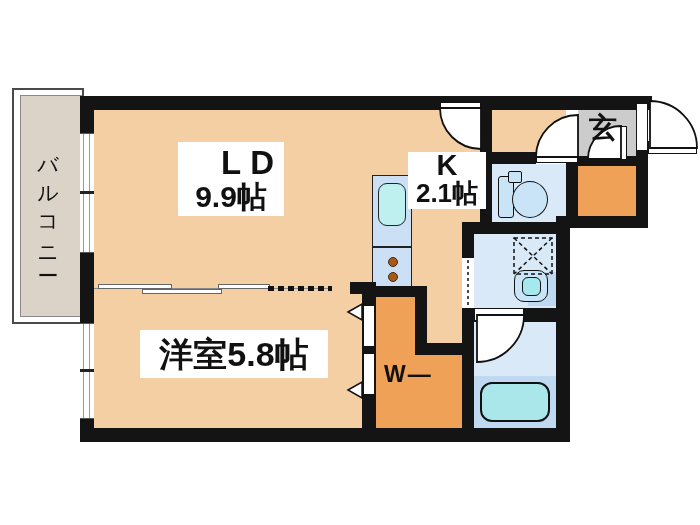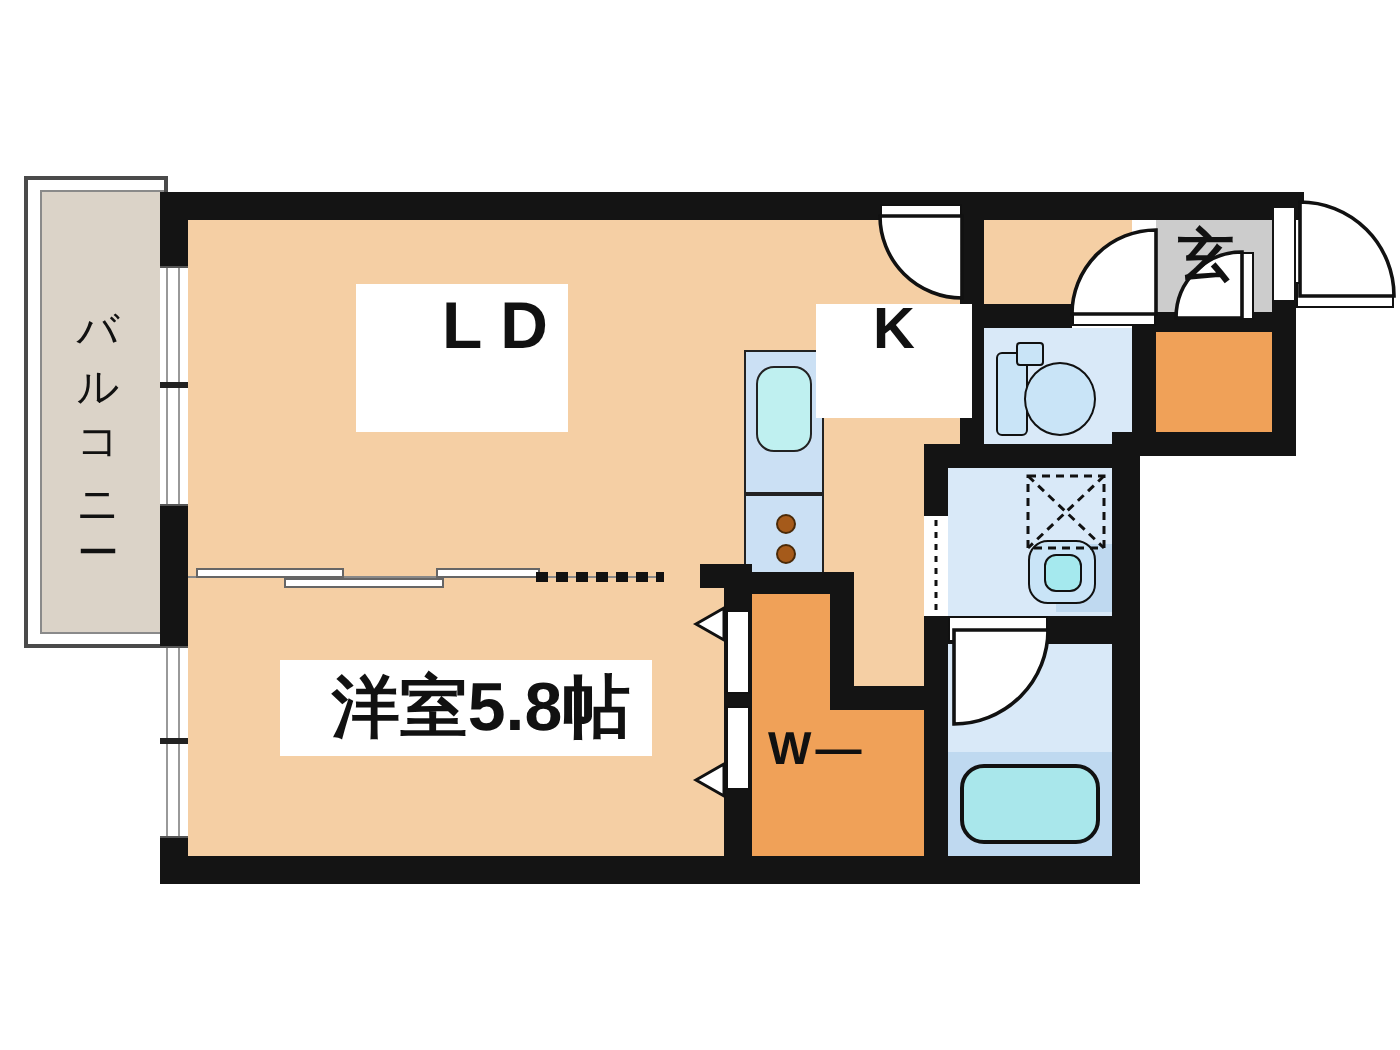--- a/index.html
+++ b/index.html
@@ -141,23 +141,25 @@
       <rect x="514" y="238" width="38" height="36"></rect>
       <line x1="514" y1="238" x2="552" y2="274"></line>
       <line x1="552" y1="238" x2="514" y2="274"></line>
     </g>
 
     <line x1="468" y1="260" x2="468" y2="306" stroke="#111" stroke-width="1.5" stroke-dasharray="3,3"></line>
   </svg>
 
   <div class="abs label labelbox" style="left:178px;top:142px;width:106px;height:74px;padding-top:4px;box-sizing:border-box;">
     <div style="font-size:33px;letter-spacing:9px;margin-left:42px;">LD</div>
+    <div style="font-size:30px;">9.9帖</div>
   </div>
   <div class="abs label labelbox" style="left:408px;top:152px;width:78px;height:57px;box-sizing:border-box;">
     <div style="font-size:29px;margin-top:-2px;">K</div>
+    <div style="font-size:26px;">2.1帖</div>
   </div>
-  <div class="abs label labelbox" style="left:140px;top:330px;width:171px;height:48px;line-height:48px;font-size:34px;padding-left:15px;">洋室5.8帖</div>
+  <div class="abs label labelbox" style="left:140px;top:330px;width:188px;height:48px;line-height:48px;font-size:34px;">洋室5.8帖</div>
   <div class="abs label room-label" style="left:384px;top:362px;width:60px;text-align:left;line-height:1.1;">
     <div style="font-size:23px;letter-spacing:2px;">W—</div>
   </div>
   <div class="abs label room-label" style="left:589px;top:109px;font-size:28px;">玄</div>
 
 </div>
 
 </body></html>

